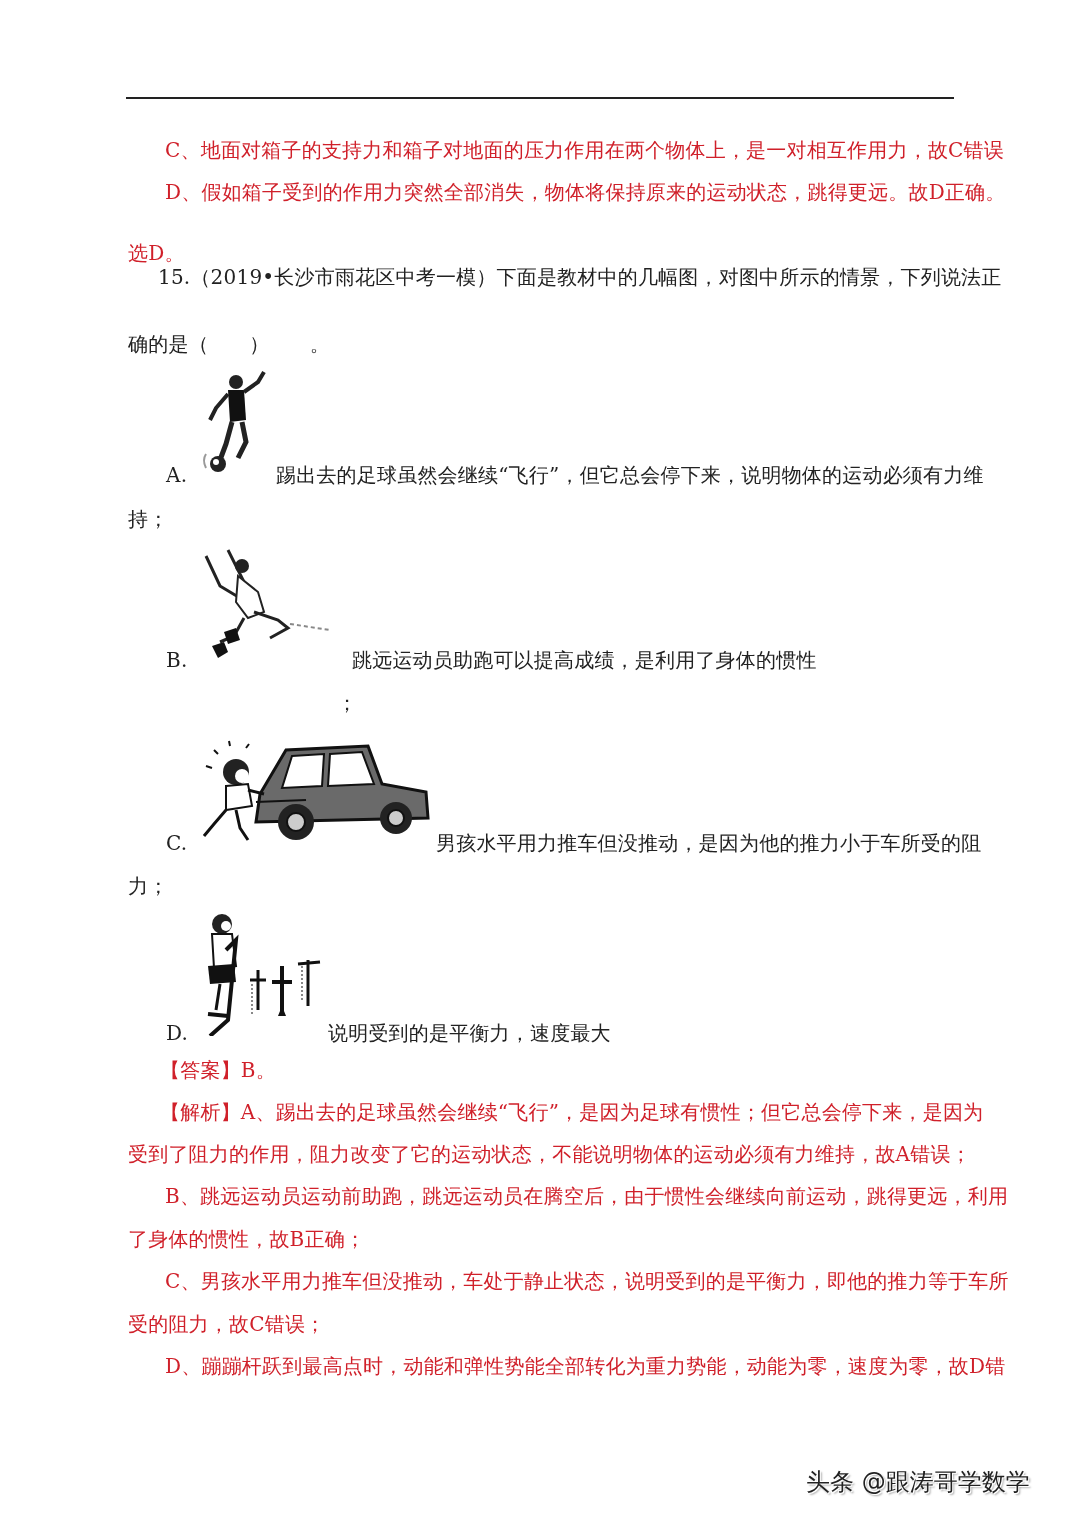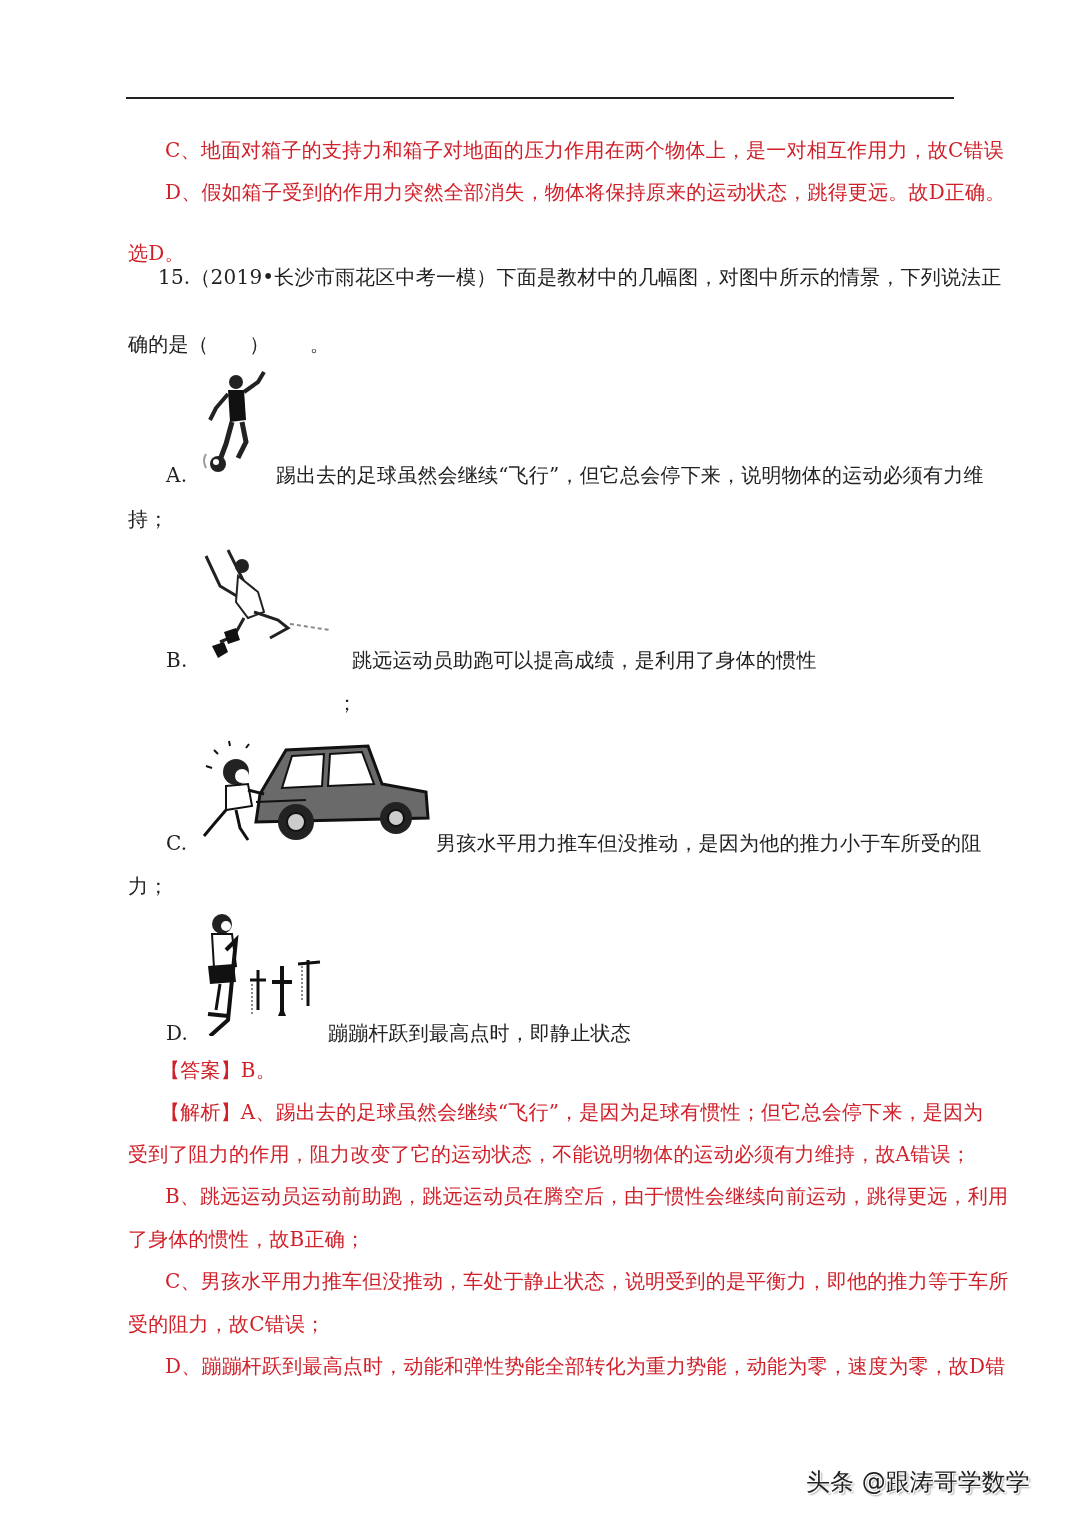--- a/index.html
+++ b/index.html
@@ -99,21 +99,21 @@
   <path d="M34 40 L44 30 L36 110 L18 126" stroke="#111" stroke-width="4" fill="none"></path>
   <path d="M16 104 L36 106" stroke="#111" stroke-width="4"></path>
   <path d="M66 60 L66 100 M58 70 L74 70" stroke="#111" stroke-width="3"></path>
   <path d="M90 56 L90 102 M80 72 L100 72" stroke="#111" stroke-width="4"></path>
   <path d="M90 96 L86 106 L94 106 Z" fill="#111"></path>
   <path d="M116 50 L116 96 M106 54 L128 52" stroke="#111" stroke-width="3"></path>
   <path d="M110 56 L110 92" stroke="#888" stroke-width="2" stroke-dasharray="2 2"></path>
   <path d="M60 74 L60 104" stroke="#888" stroke-width="2" stroke-dasharray="2 2"></path>
 </svg>
 <div class="line black" style="left:166px; top:1021px;">D.</div>
-<div class="line black" style="left:328px; top:1021px;">蹦蹦杆跃到最高点时，即静止状态</div>
+<div class="line black" style="left:328px; top:1021px;">说明受到的是平衡力，速度最大</div>
 
 <div class="line red" style="left:160px; top:1058px;">【答案】B。</div>
 
 <div class="line red" style="left:160px; top:1100px;">【解析】A、踢出去的足球虽然会继续“飞行”，是因为足球有惯性；但它总会停下来，是因为</div>
 <div class="line red" style="left:128px; top:1142px;">受到了阻力的作用，阻力改变了它的运动状态，不能说明物体的运动必须有力维持，故A错误；</div>
 <div class="line red" style="left:165px; top:1184px;">B、跳远运动员运动前助跑，跳远运动员在腾空后，由于惯性会继续向前运动，跳得更远，利用</div>
 <div class="line red" style="left:128px; top:1227px;">了身体的惯性，故B正确；</div>
 <div class="line red" style="left:165px; top:1269px;">C、男孩水平用力推车但没推动，车处于静止状态，说明受到的是平衡力，即他的推力等于车所</div>
 <div class="line red" style="left:128px; top:1312px;">受的阻力，故C错误；</div>
 <div class="line red" style="left:165px; top:1354px;">D、蹦蹦杆跃到最高点时，动能和弹性势能全部转化为重力势能，动能为零，速度为零，故D错</div>

